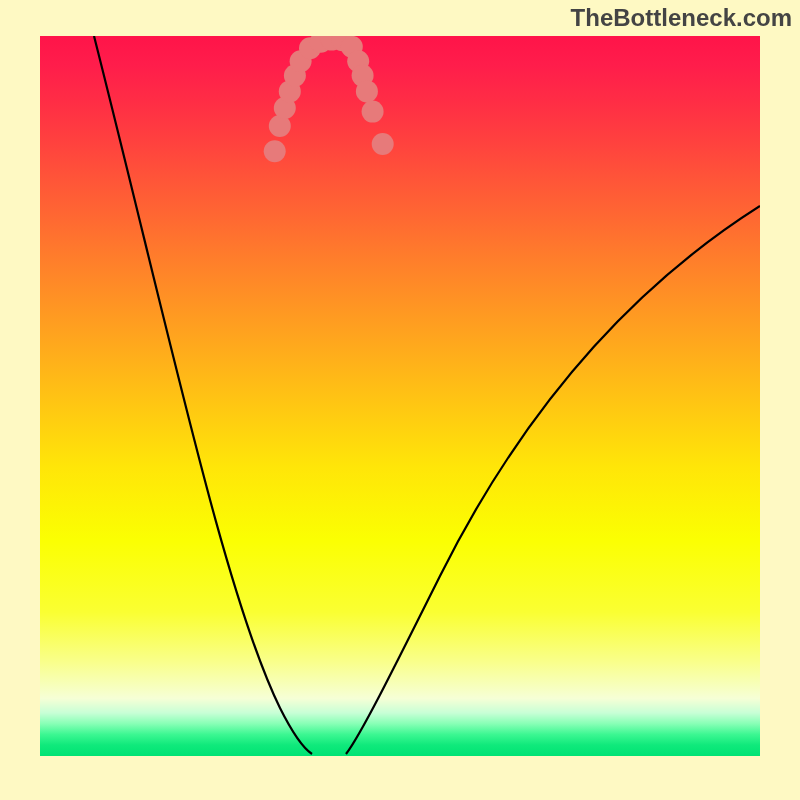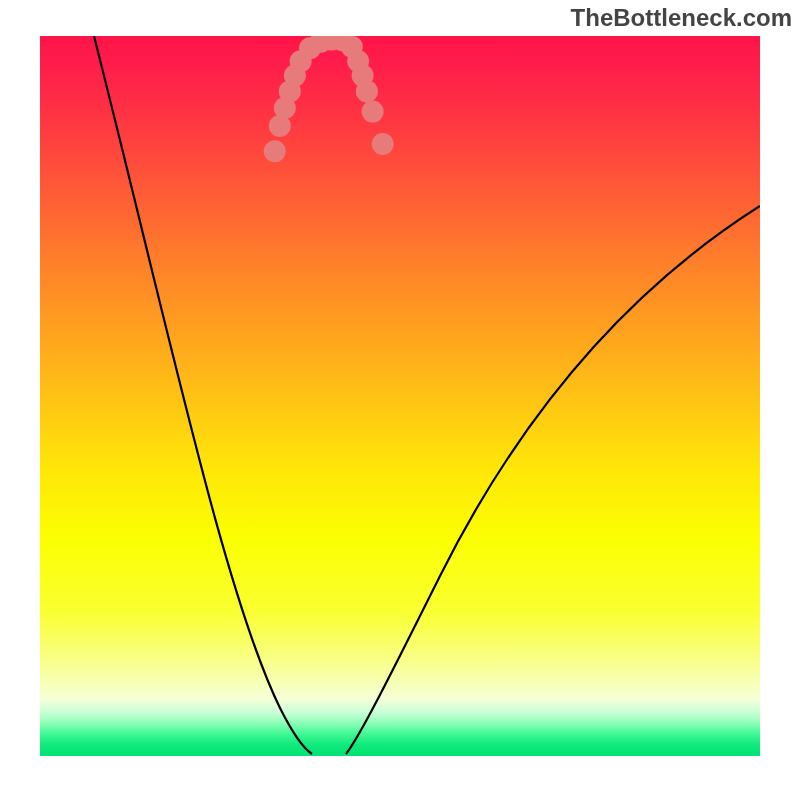--- a/index.html
+++ b/index.html
@@ -1,21 +1,21 @@
 <!DOCTYPE html>
 <html><head>
 <meta charset="utf-8">
 <style>
 * { margin: 0; padding: 0; box-sizing: border-box; }
 html, body { width: 800px; height: 800px; overflow: hidden; background: #000; }
 .container {
   width: 800px;
   height: 800px;
   position: relative;
-  background: #ffffff;
+  background: #fef9c3;
 }
 .watermark {
   position: absolute;
   top: 4px;
   right: 8px;
   color: #444;
   font-family: Arial, sans-serif;
   font-size: 24px;
   font-weight: 600;
   z-index: 10;

